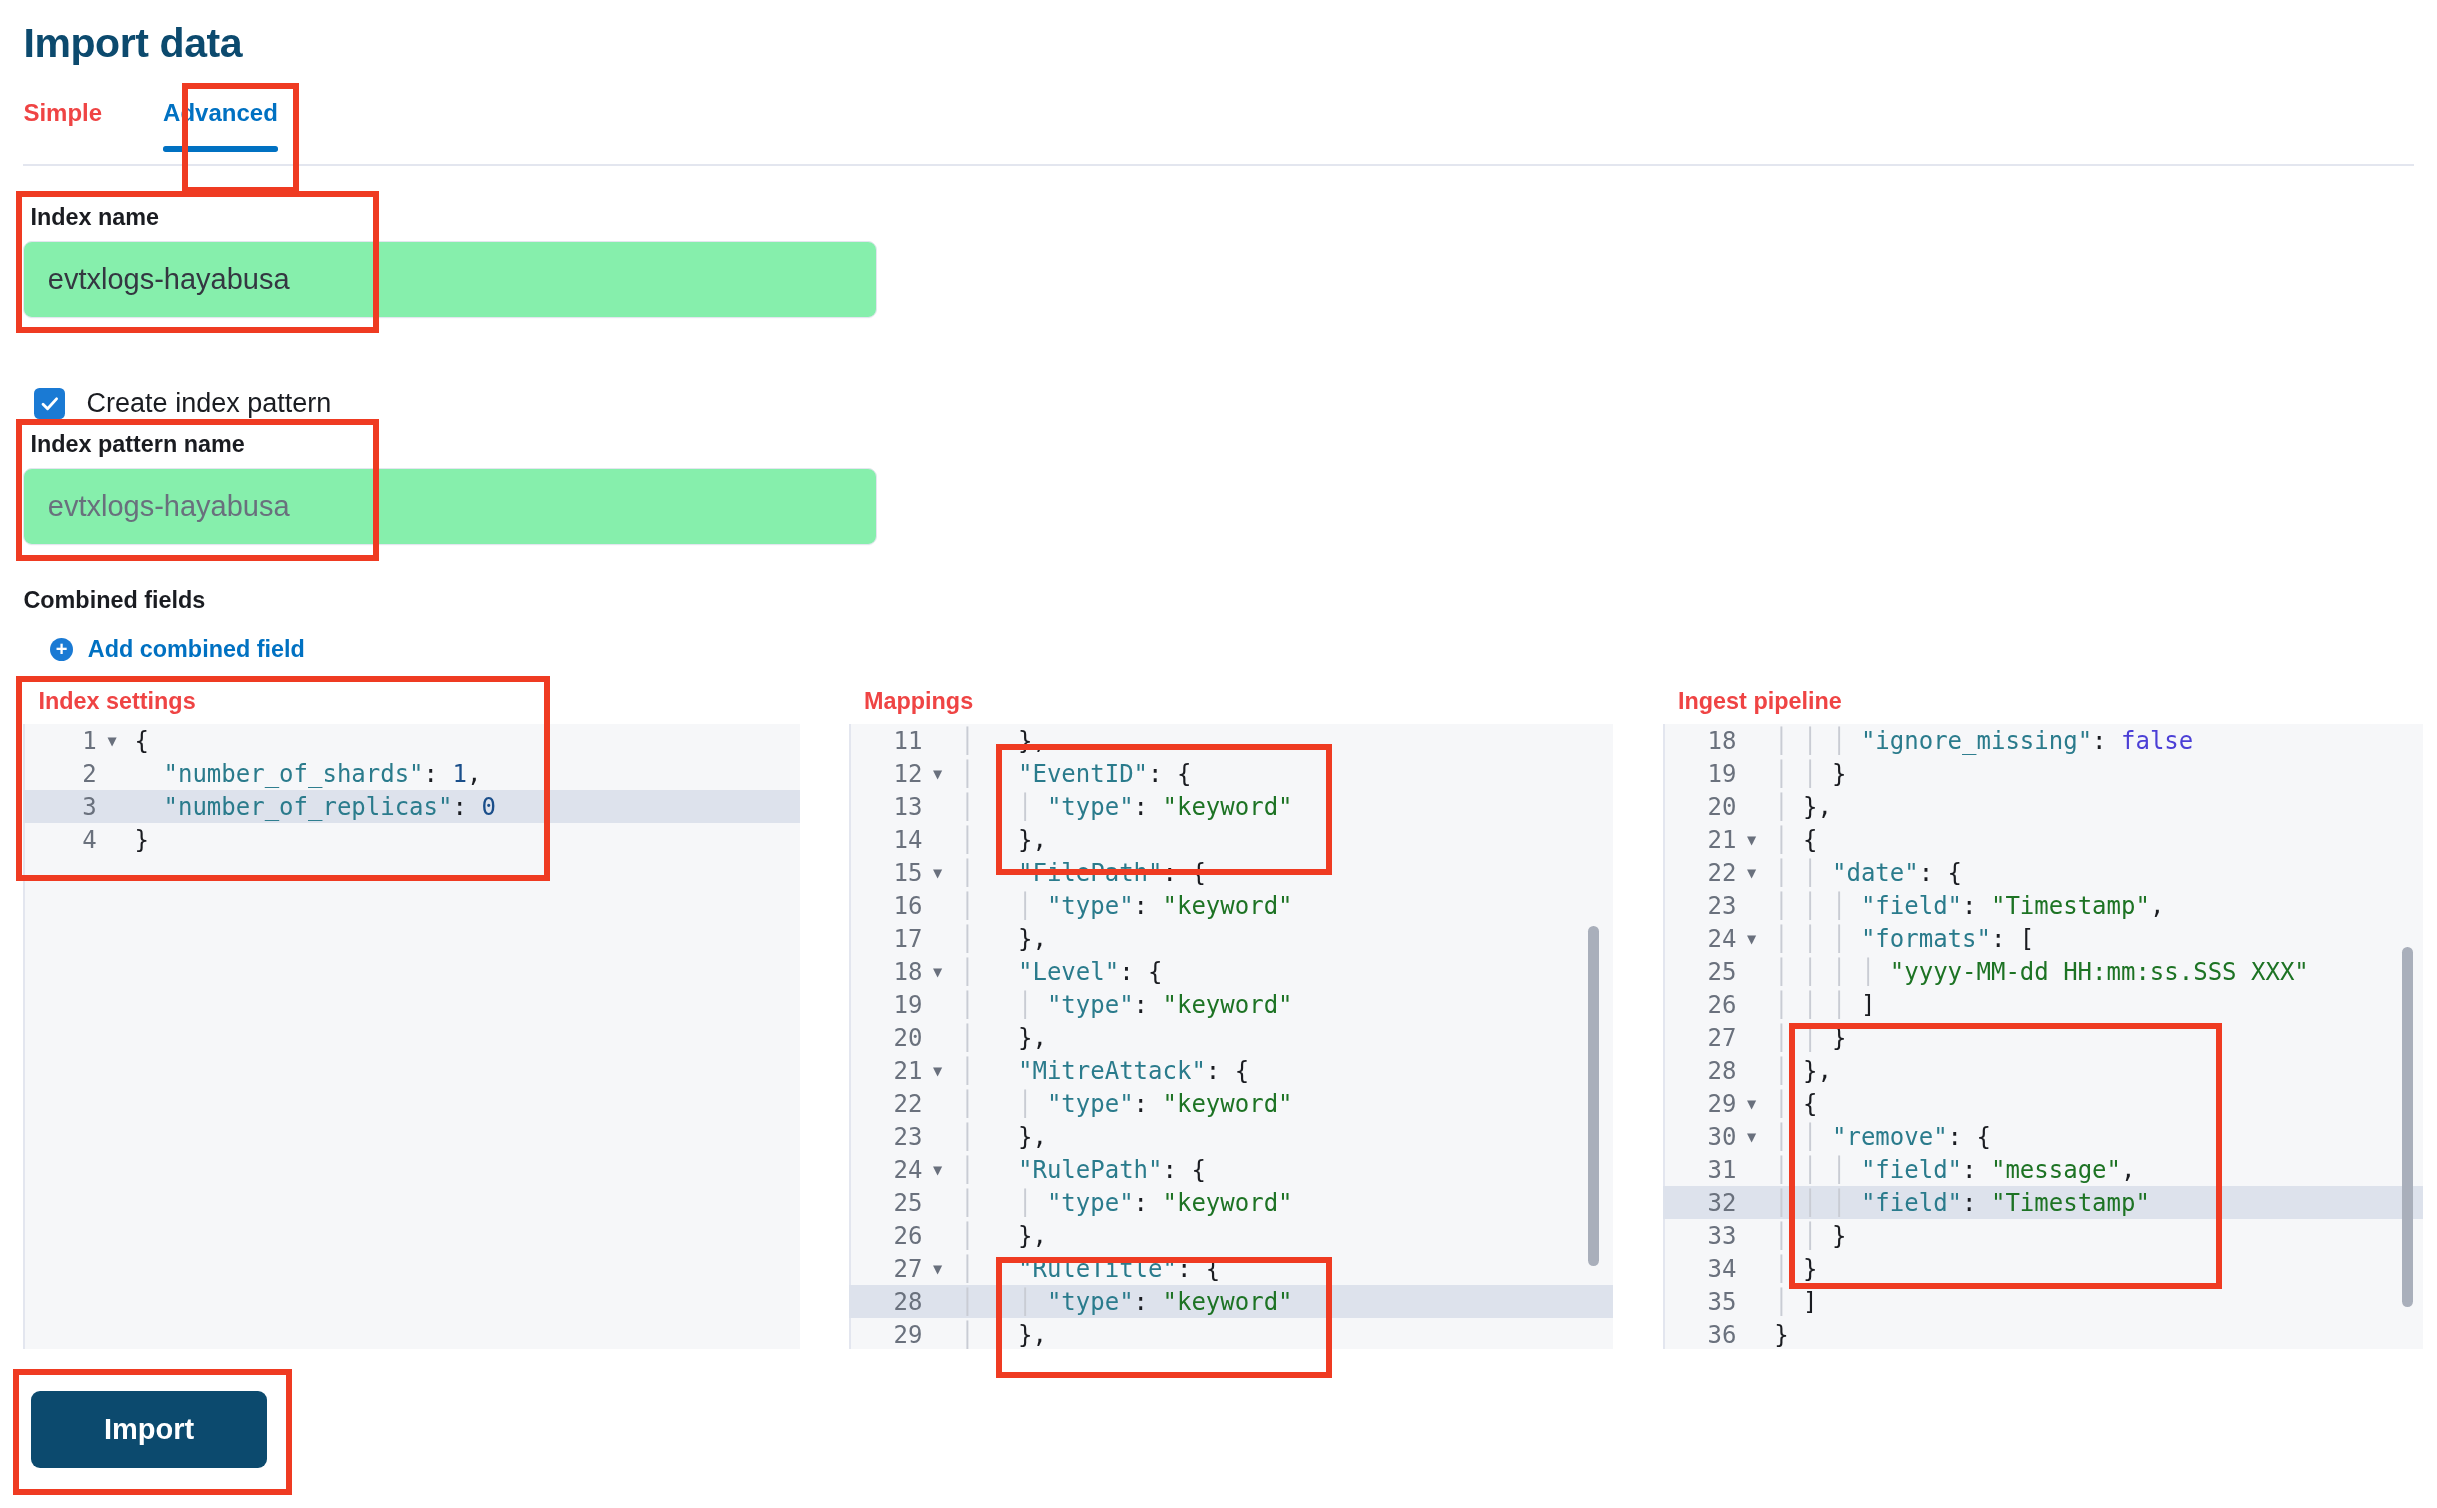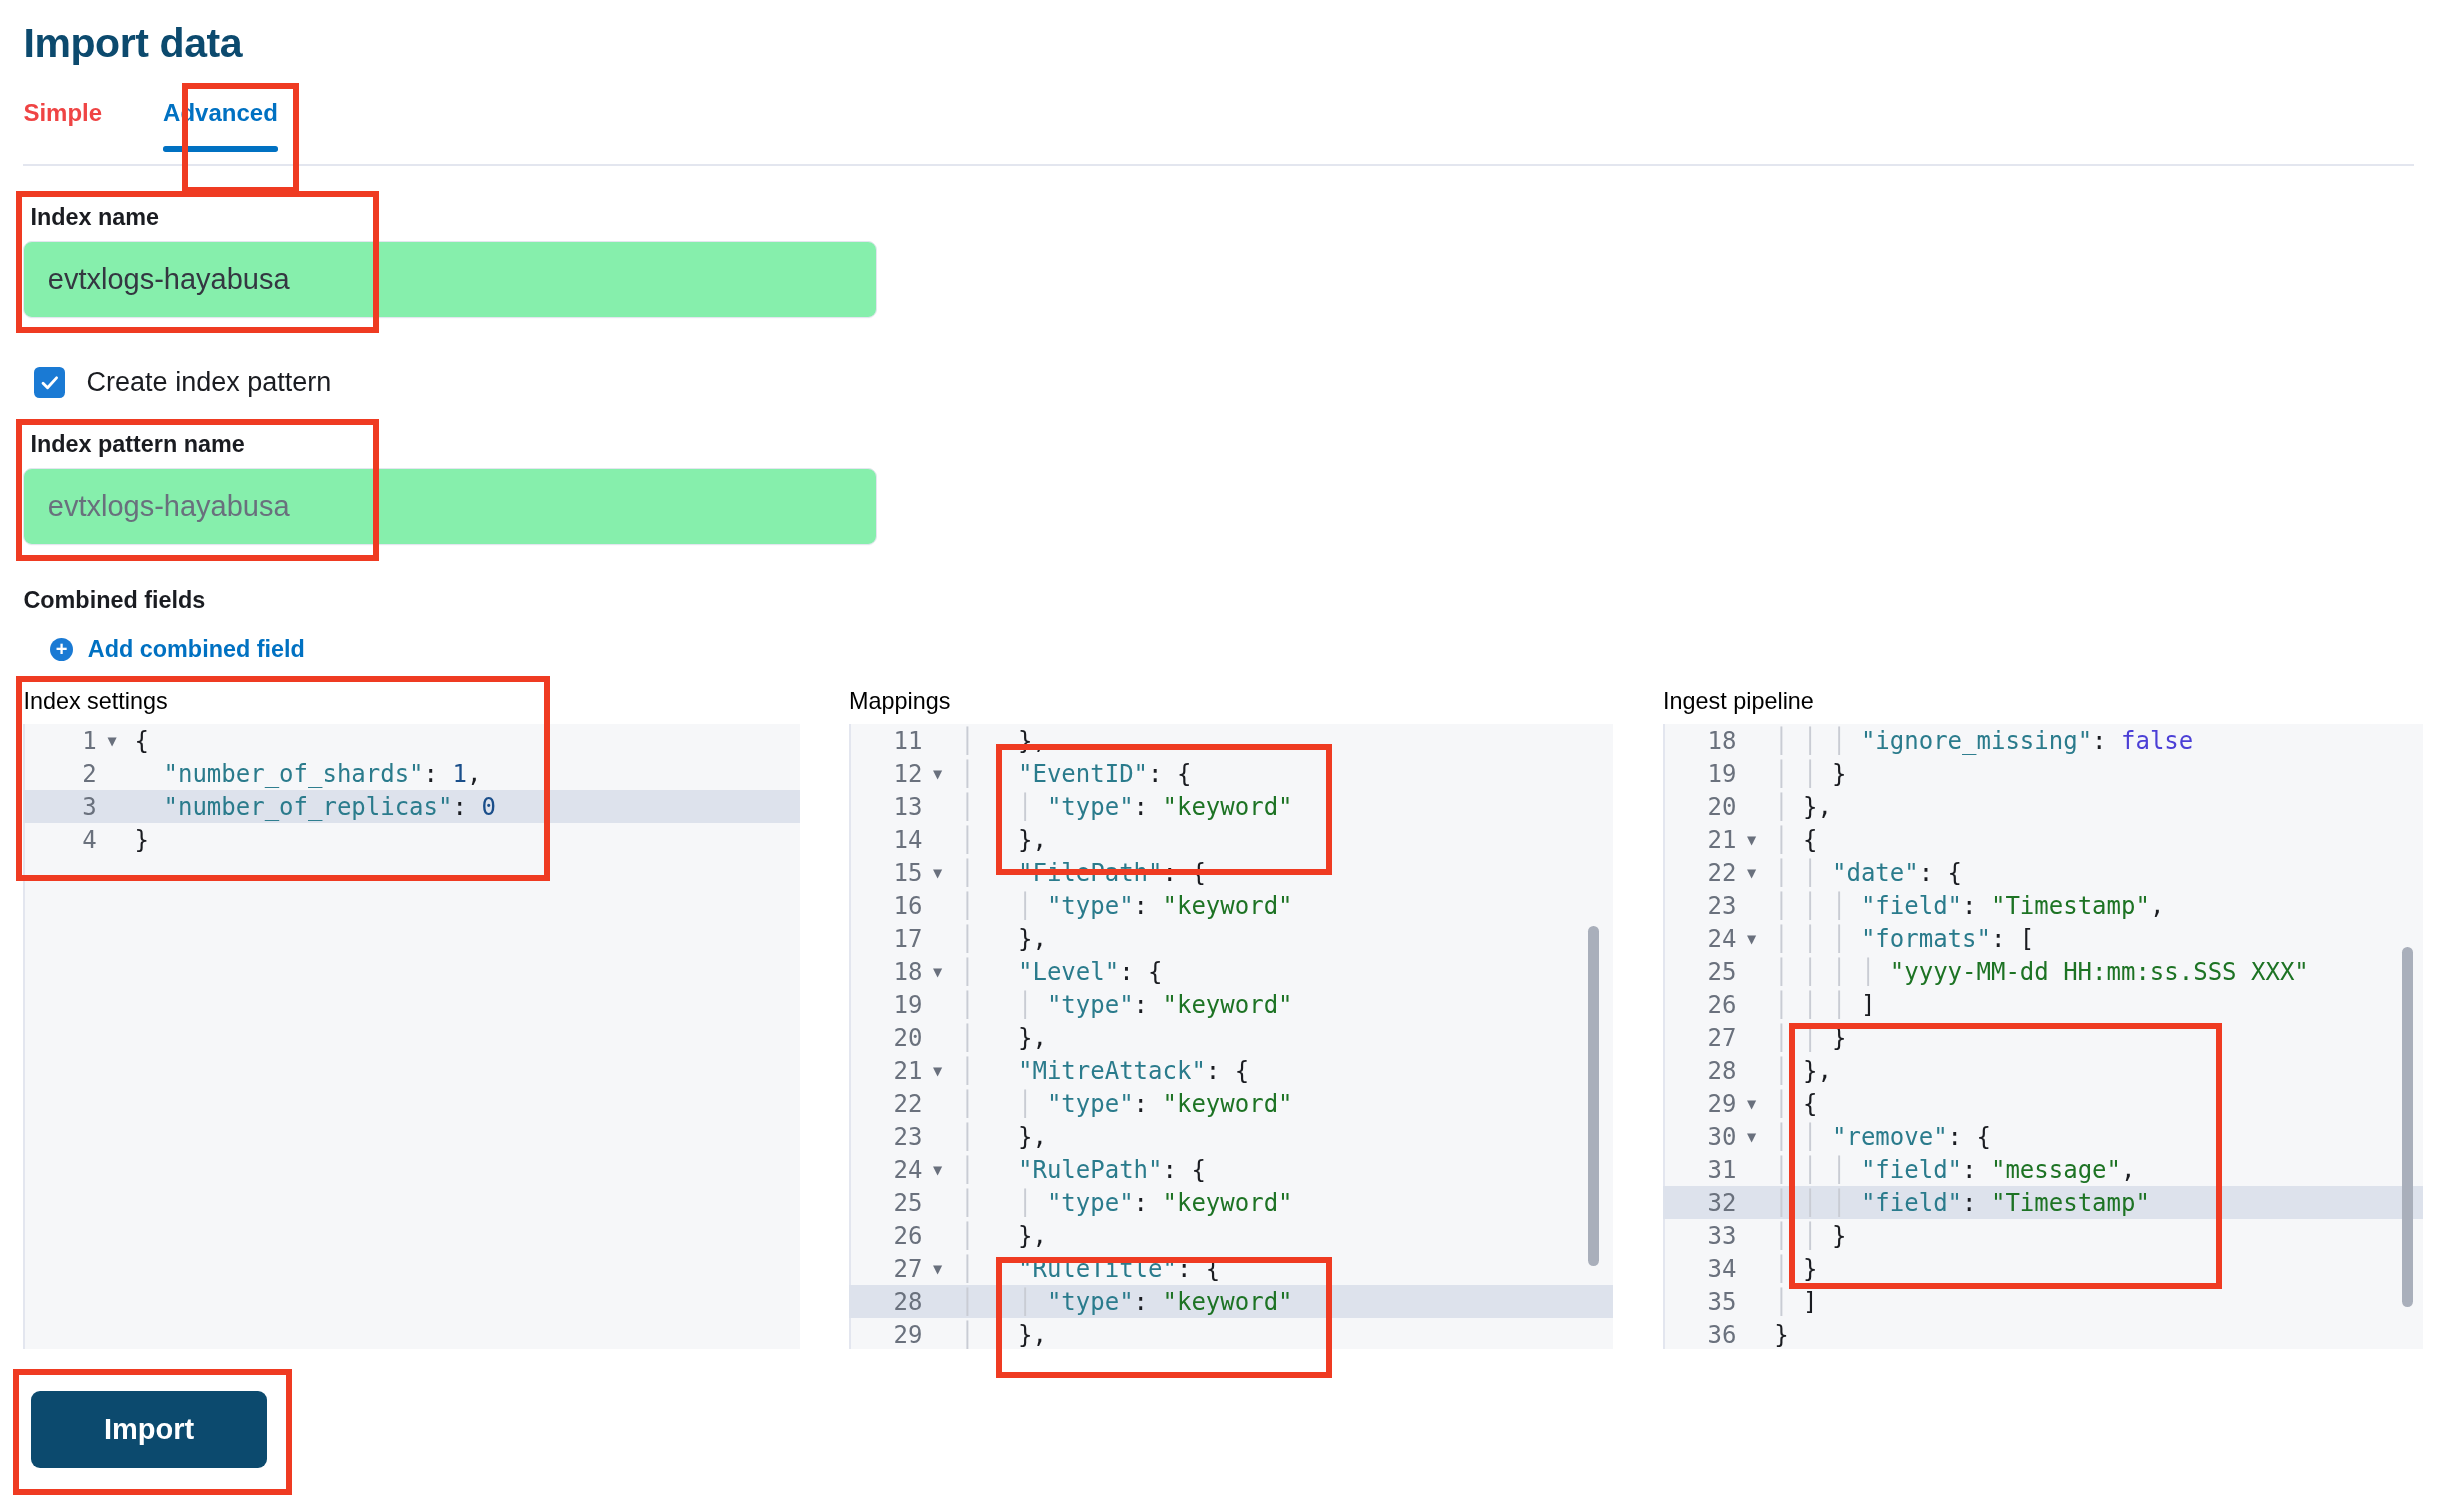--- a/index.html
+++ b/index.html
@@ -43,41 +43,41 @@
   .text-input {
     position: absolute; height: 77px; background: #86efac;
     border: 0.9px solid #e3e6ef; border-radius: 9px;
     display: flex; align-items: center; padding: 0 23.4px;
     font-size: 29px; color: #343741;
     box-shadow: 0 0.9px 0.9px rgba(0,0,0,0.02);
   }
   .text-input.ghost { color: #69707d; }
 
   
-  .checkrow { position: absolute; left: 34px; top: 367px; display: flex; align-items: center; }
+  .checkrow { position: absolute; left: 34px; top: 388px; display: flex; align-items: center; }
   .checkbox {
     width: 31px; height: 31px; border-radius: 5.4px; background: #1a7ad4;
     display: flex; align-items: center; justify-content: center; cursor: pointer;
     flex: none;
   }
   .checkbox svg { width: 21.6px; height: 21.6px; }
   .checkrow .cb-label { margin-left: 21.6px; font-size: 27px; color: #1a1c21; }
 
   
   .combined-title { position: absolute; left: 23.4px; top: 587px; font-size: 23.4px; font-weight: bold; color: #1a1c21; }
   .add-combined { position: absolute; left: 50px; top: 636px; display: flex; align-items: center; cursor: pointer; }
   .plus-icon {
     width: 23.4px; height: 23.4px; border-radius: 50%; background: #1a7ad4;
     color: #fff; display: flex; align-items: center; justify-content: center;
     font-size: 20px; font-weight: bold; line-height: 1; flex: none;
   }
   .add-combined .lbl { margin-left: 14.4px; font-size: 23.4px; color: #0071c2; font-weight: bold; }
 
   
-  .panel-title { position: absolute; font-size: 23.4px; font-weight: normal; color: #000000; }
+  .panel-title { position: absolute; font-size: 23.4px; font-weight: bold; color: #ef4444; margin-left: 15px; }
   .editor {
     position: absolute; background: #f6f7f9; overflow: hidden;
     font-family: "DejaVu Sans Mono", monospace;
   }
   .ed-line {
     position: relative; height: 33px; display: flex; align-items: center;
     font-size: 24px; white-space: pre;
   }
   .ed-line.hl { background: #dde2ec; }
   .ed-line .lnum {

